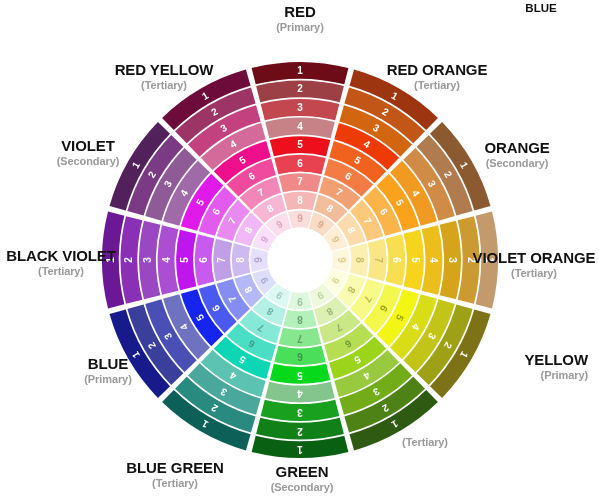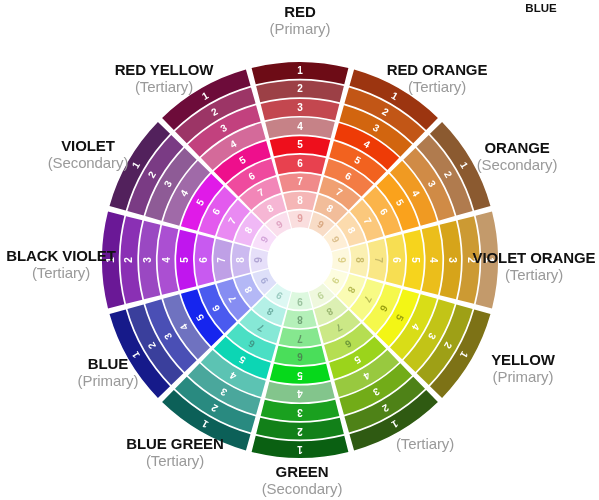--- a/index.html
+++ b/index.html
@@ -29,22 +29,22 @@
   }
   .hue-label .nm{
     display:block;
     font-size:15px;
     font-weight:bold;
     color:#111111;
     letter-spacing:-0.1px;
   }
   .hue-label .cls{
     display:block;
-    font-size:15px;
-    font-weight:normal;
+    font-size:11px;
+    font-weight:bold;
     color:#9a9a9a;
     letter-spacing:-0.1px;
   }
   #legend{position:absolute;left:486px;top:2px;width:110px;height:140px;}
   #legend .leg-title{
     position:absolute;left:0;top:0;width:110px;
     text-align:center;font-size:11.5px;font-weight:bold;color:#111111;
   }
   #legend svg{position:absolute;left:0;top:16px;width:110px;height:124px;}
   .leg-num{
@@ -292,32 +292,32 @@
         <span class="cls">(Tertiary)</span>
       </div>
       <div class="hue-label" style="left: 452px; top: 140px; width: 130px;">
         <span class="nm">ORANGE</span>
         <span class="cls">(Secondary)</span>
       </div>
       <div class="hue-label" style="left: 470px; top: 250px; width: 128px;">
         <span class="nm">VIOLET ORANGE</span>
         <span class="cls">(Tertiary)</span>
       </div>
-      <div class="hue-label" style="left: 458px; top: 352px; width: 130px;">
+      <div class="hue-label" style="left: 458px; top: 352px; width: 130px; text-align: right;">
         <span class="nm">YELLOW</span>
         <span class="cls">(Primary)</span>
       </div>
       <div class="hue-label" style="left: 360px; top: 436px; width: 130px;">
         <span class="cls">(Tertiary)</span>
       </div>
       <div class="hue-label" style="left: 242px; top: 464px; width: 120px;">
         <span class="nm">GREEN</span>
         <span class="cls">(Secondary)</span>
       </div>
-      <div class="hue-label" style="left: 110px; top: 436px; width: 130px;">
+      <div class="hue-label" style="left: 110px; top: 460px; width: 130px;">
         <span class="nm">BLUE GREEN</span>
         <span class="cls">(Tertiary)</span>
       </div>
       <div class="hue-label" style="left: 48px; top: 356px; width: 120px;">
         <span class="nm">BLUE</span>
         <span class="cls">(Primary)</span>
       </div>
       <div class="hue-label" style="left: 2px; top: 248px; width: 118px;">
         <span class="nm">BLACK VIOLET</span>
         <span class="cls">(Tertiary)</span>

